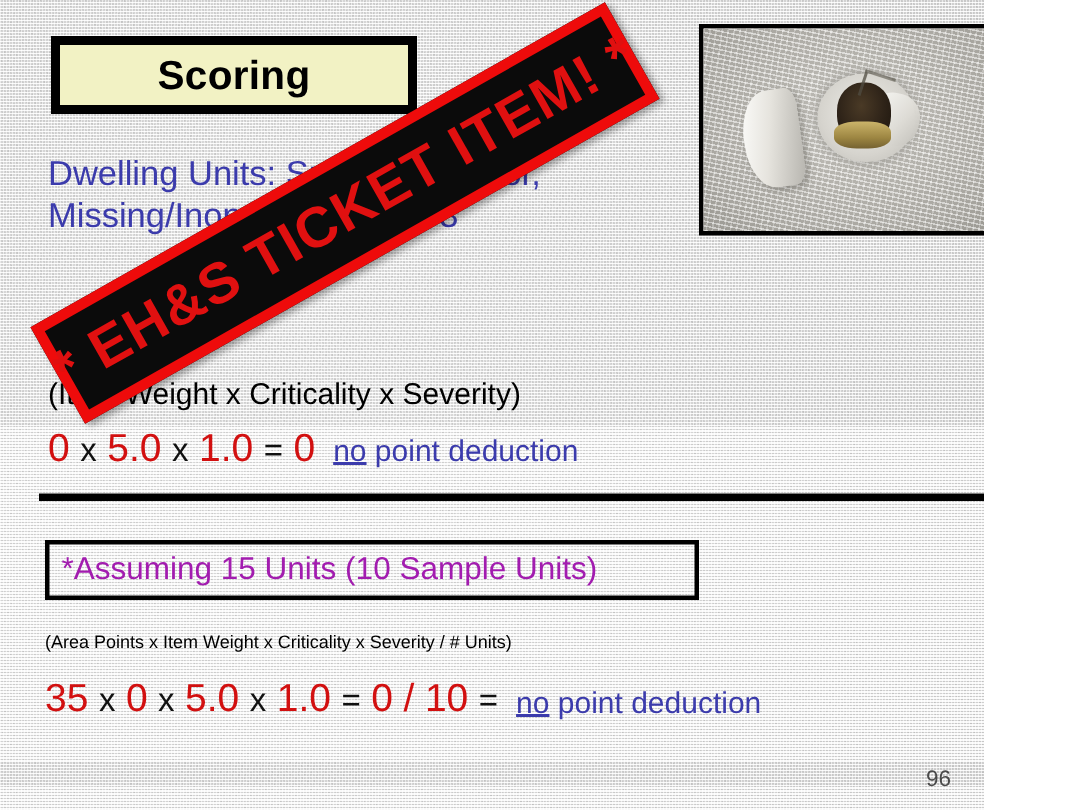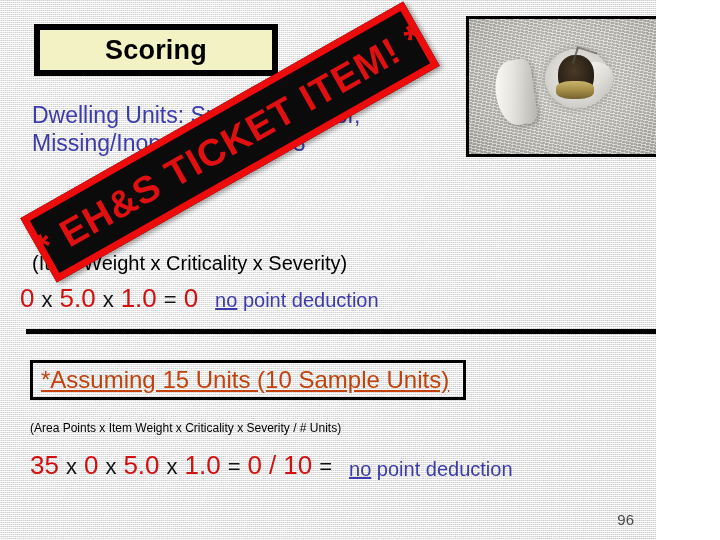--- a/index.html
+++ b/index.html
@@ -167,36 +167,36 @@
     position: absolute;
     left: 32px;
     top: 252px;
     font-size: 20px;
     color: #000000;
   }
 
   
   #item-formula {
     position: absolute;
-    left: 20px;
+    left: 32px;
     top: 283px;
     font-size: 26px;
     white-space: nowrap;
     display: flex;
     align-items: baseline;
     text-align: right;
   }
   .num { color: #d21010; }
   .op  { color: #111111; }
   .fs22 { font-size: 22px; }
   #item-formula .sp { display: inline-block; width: 7px; }
   .result-note {
     color: #3b3bac;
     font-size: 20px;
-    margin-left: 17px;
+    margin-left: 12px;
   }
   .result-note .uline { text-decoration: underline; }
 
   
   #divider {
     position: absolute;
     left: 26px;
     top: 329px;
     width: 668px;
     height: 5px;
@@ -210,24 +210,23 @@
     top: 360px;
     width: 436px;
     height: 40px;
     border: 3px solid #000000;
     box-sizing: border-box;
     display: flex;
     align-items: center;
     padding-left: 8px;
   }
   #assuming-text {
-    font-size: 24px;
-    color: #c2410c;
-    white-space: nowrap;
-    text-decoration: underline;
+    font-size: 21px;
+    color: #a21caf;
+    white-space: nowrap;
   }
 
   
   #area-formula-label {
     position: absolute;
     left: 30px;
     top: 421px;
     font-size: 12px;
     color: #000000;
     white-space: nowrap;

